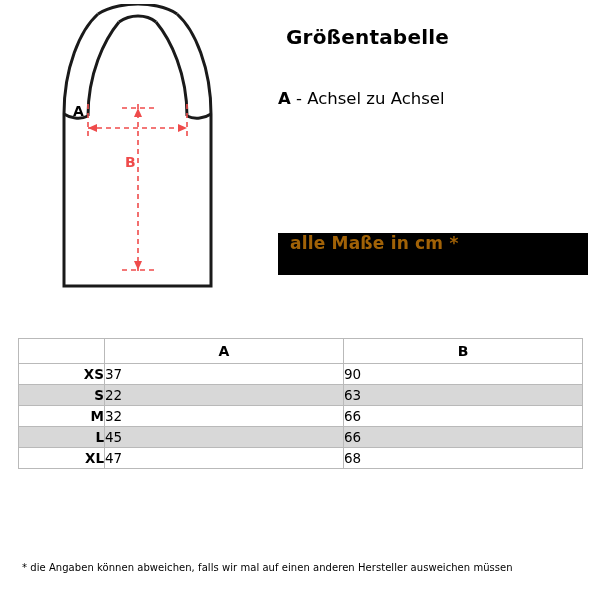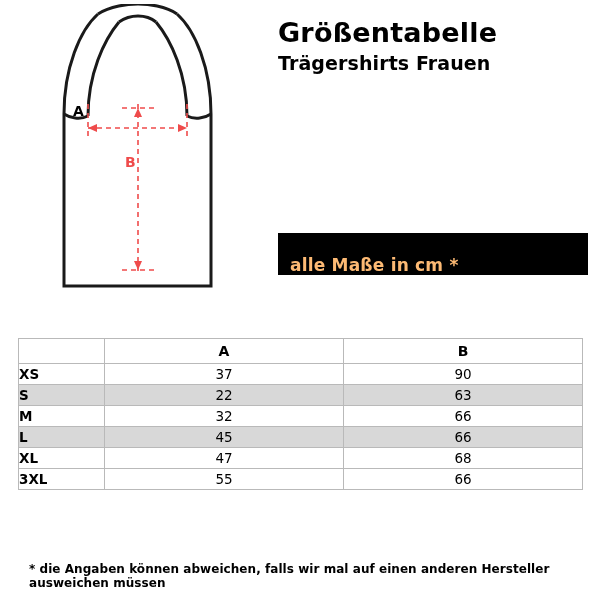--- a/index.html
+++ b/index.html
@@ -34,25 +34,25 @@
   }
 
   .info {
     position: absolute;
     left: 278px;
     top: 18px;
     width: 310px;
   }
 
   .title {
-    font-size: 27px;
+    font-size: 20px;
     font-weight: bold;
     letter-spacing: 0.2px;
     line-height: 1.12;
-    margin: 0;
+    margin: 8px;
   }
   .subtitle {
     font-size: 19px;
     font-weight: bold;
     margin: 4px 0 0 0;
     letter-spacing: 0.1px;
   }
 
   .legend {
     margin-top: 38px;
@@ -66,23 +66,23 @@
     font-weight: bold;
   }
 
   .units-bar {
     position: absolute;
     left: 278px;
     top: 233px;
     width: 310px;
     height: 42px;
     background: #000000;
-    color: #fdba74;
+    color: #a16207;
     display: flex;
-    align-items: flex-end;
+    align-items: flex-start;
   }
   .units-bar span {
     font-size: 17px;
     font-weight: bold;
     padding-left: 12px;
     letter-spacing: 0.2px;
   }
 
   
   .table-wrap {
@@ -113,32 +113,32 @@
     background: #ffffff;
     height: 24px;
   }
   table.sizes thead th.blank { border-left: 1px solid #b9b9b9; }
 
   table.sizes tbody tr.odd td { background: #ffffff; }
   table.sizes tbody tr.even td { background: #d8d8d8; }
 
   table.sizes td.size {
     font-weight: bold;
+    text-align: right;
+  }
+  table.sizes td.val {
     text-align: left;
   }
-  table.sizes td.val {
-    text-align: center;
-  }
 
   .footnote {
     position: absolute;
-    left: 29px;
+    left: 22px;
     top: 562px;
-    font-size: 12px;
-    font-weight: bold;
+    font-size: 10px;
+    font-weight: normal;
     letter-spacing: 0.05px;
   }
 
   svg { display: block; }
 </style>
 </head>
 <body>
 
 <div class="top">
 
@@ -176,23 +176,26 @@
         <polygon points="120,104 116,113 124,113"></polygon>
         <polygon points="120,266 116,257 124,257"></polygon>
       </g>
     </svg>
     <div style="position:absolute; left:55px; top:99px; font-size:14px; font-weight:bold;">A</div>
     <div style="position:absolute; left:107px; top:150px; font-size:14px; font-weight:bold; color:#ef4b4b;">B</div>
   </div>
 
   <div class="info">
     <div class="title">Größentabelle</div>
-    <div class="subtitle">Trägershirts Frauen</div>
 
     <div class="legend">
+      <div class="legend-row">
+        <span class="key">A</span>
+        <span>- Achsel zu Achsel</span>
+      </div>
     </div>
   </div>
 
   <div class="units-bar">
     <span>alle Maße in cm *</span>
   </div>
 </div>
 
 <div class="table-wrap">
   <table class="sizes">
@@ -227,22 +230,17 @@
       <tr class="even">
         <td class="size">L</td>
         <td class="val">45</td>
         <td class="val">66</td>
       </tr>
       <tr class="odd">
         <td class="size">XL</td>
         <td class="val">47</td>
         <td class="val">68</td>
       </tr>
-      <tr class="odd">
-        <td class="size">3XL</td>
-        <td class="val">55</td>
-        <td class="val">66</td>
-      </tr>
     </tbody>
   </table>
 </div>
 
 <div class="footnote">* die Angaben können abweichen, falls wir mal auf einen anderen Hersteller ausweichen müssen</div>
 
 </body></html>

